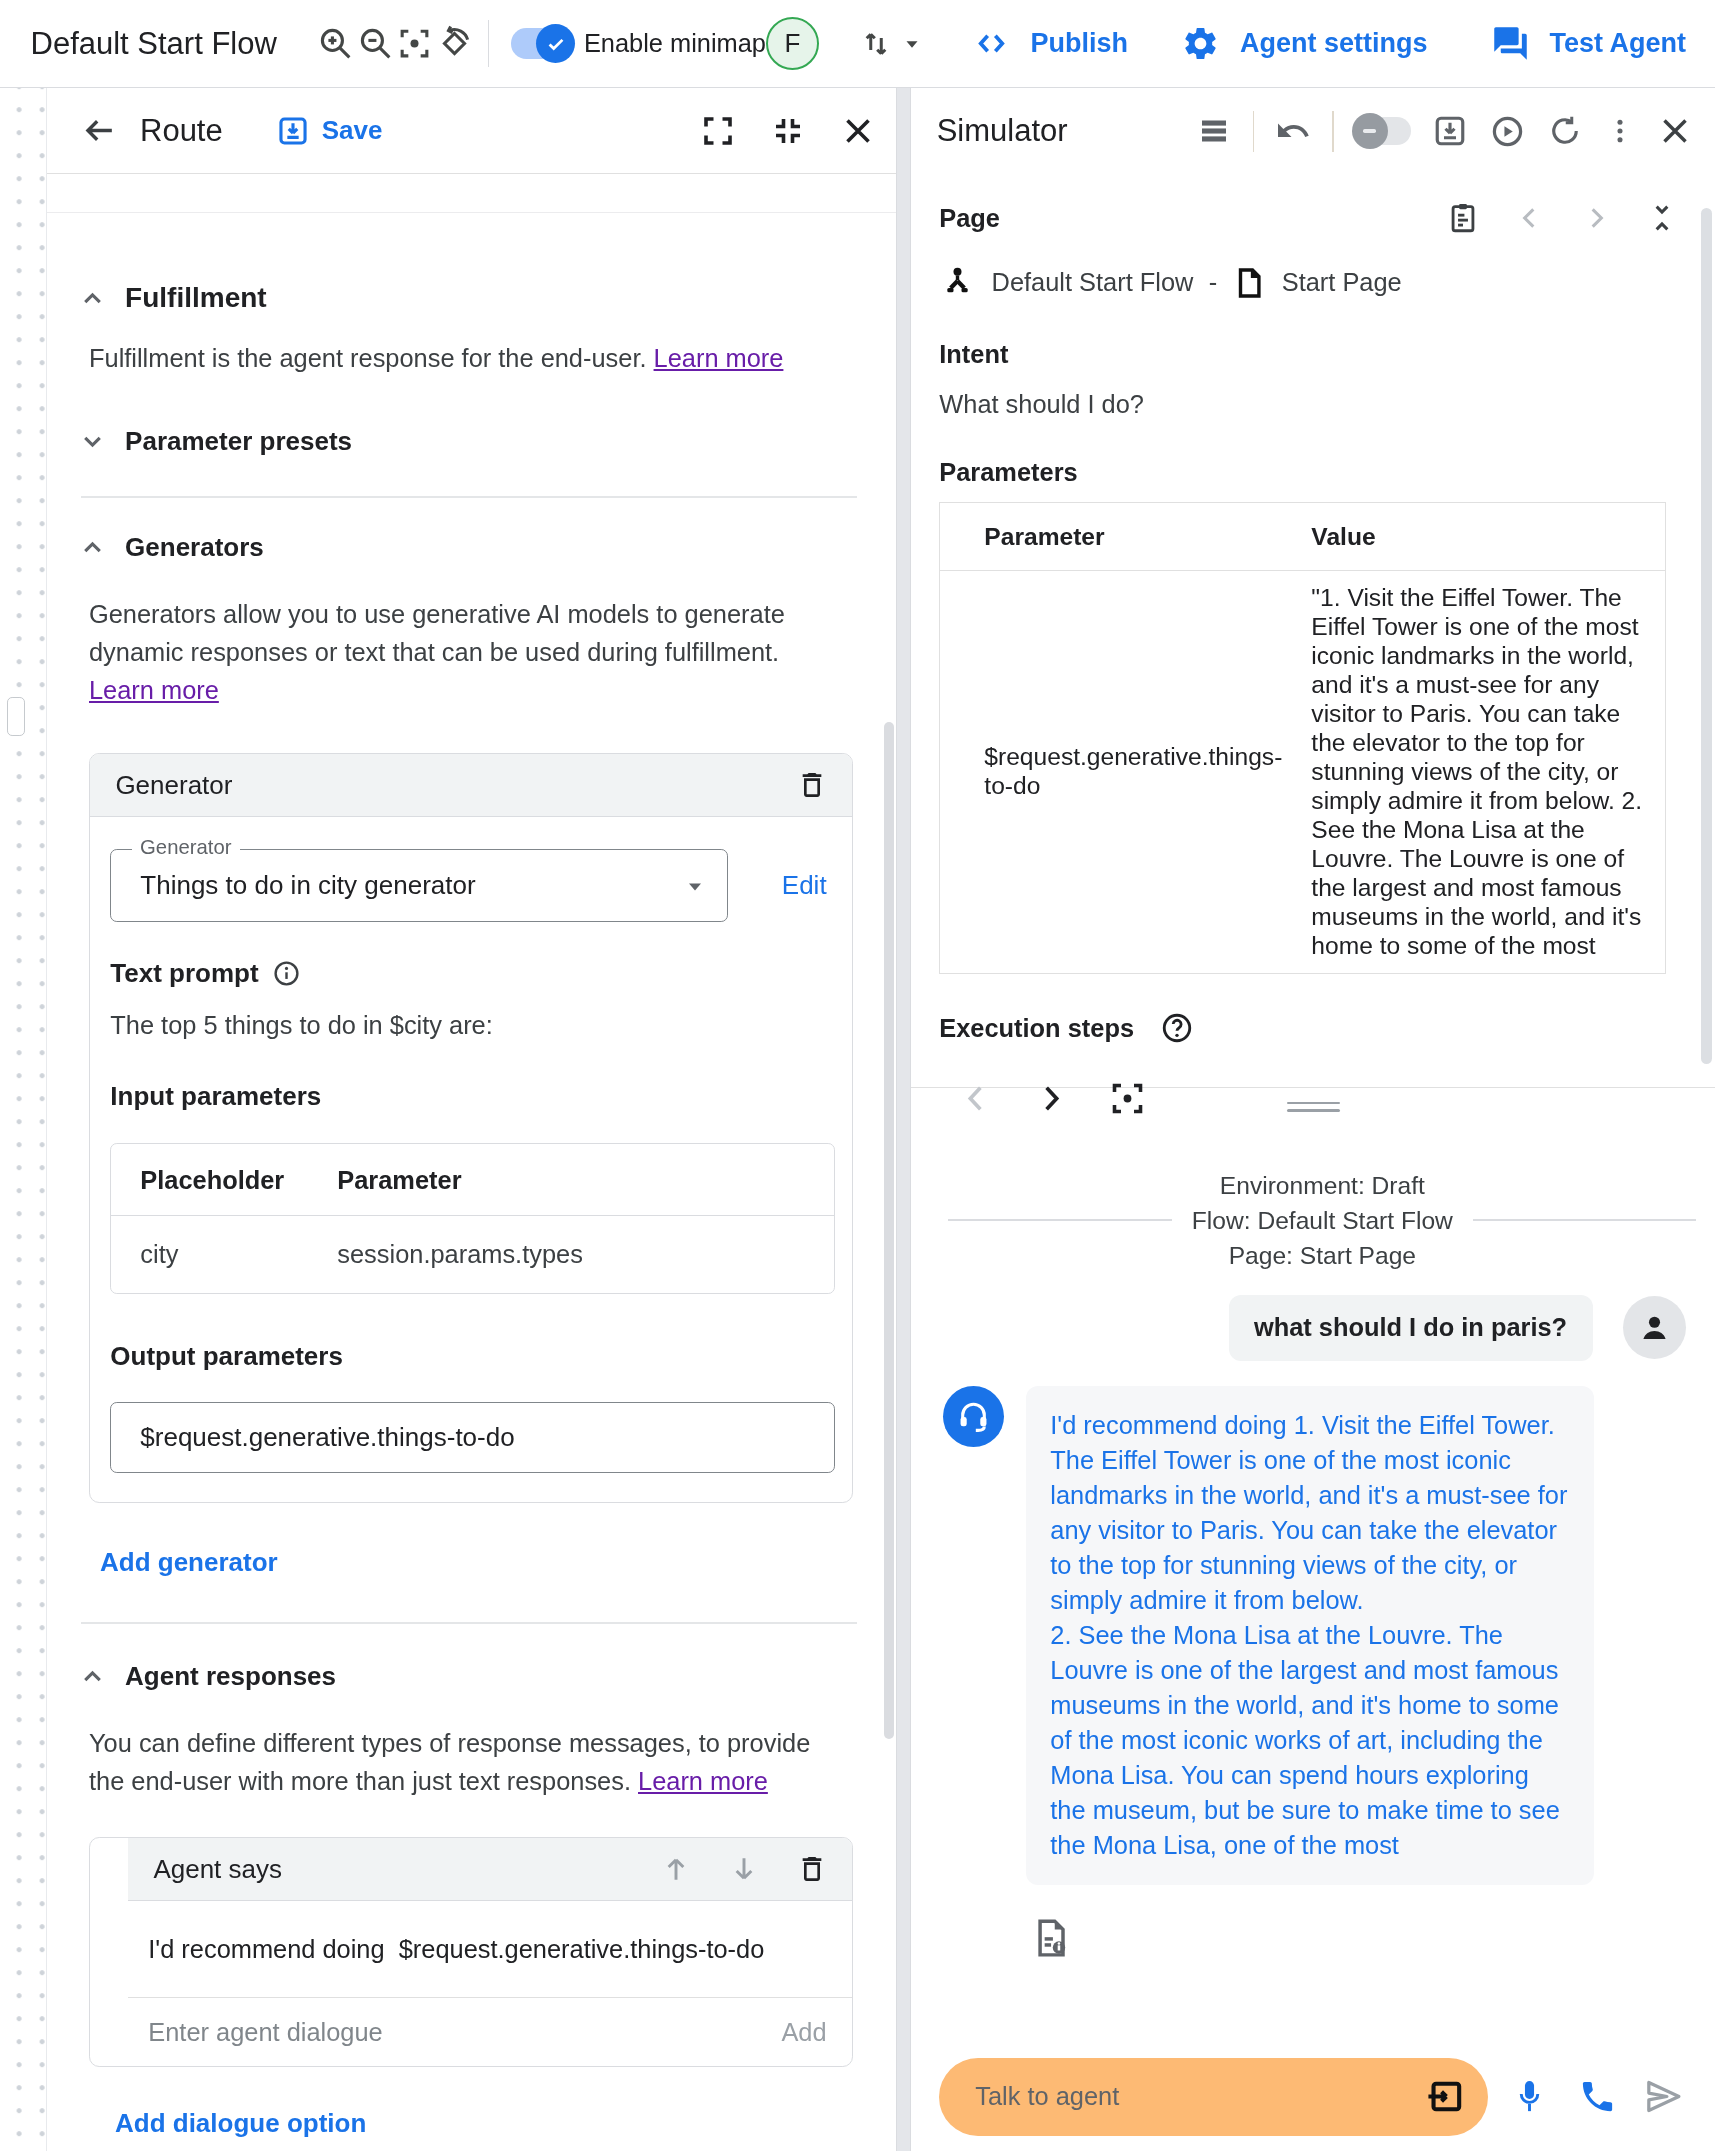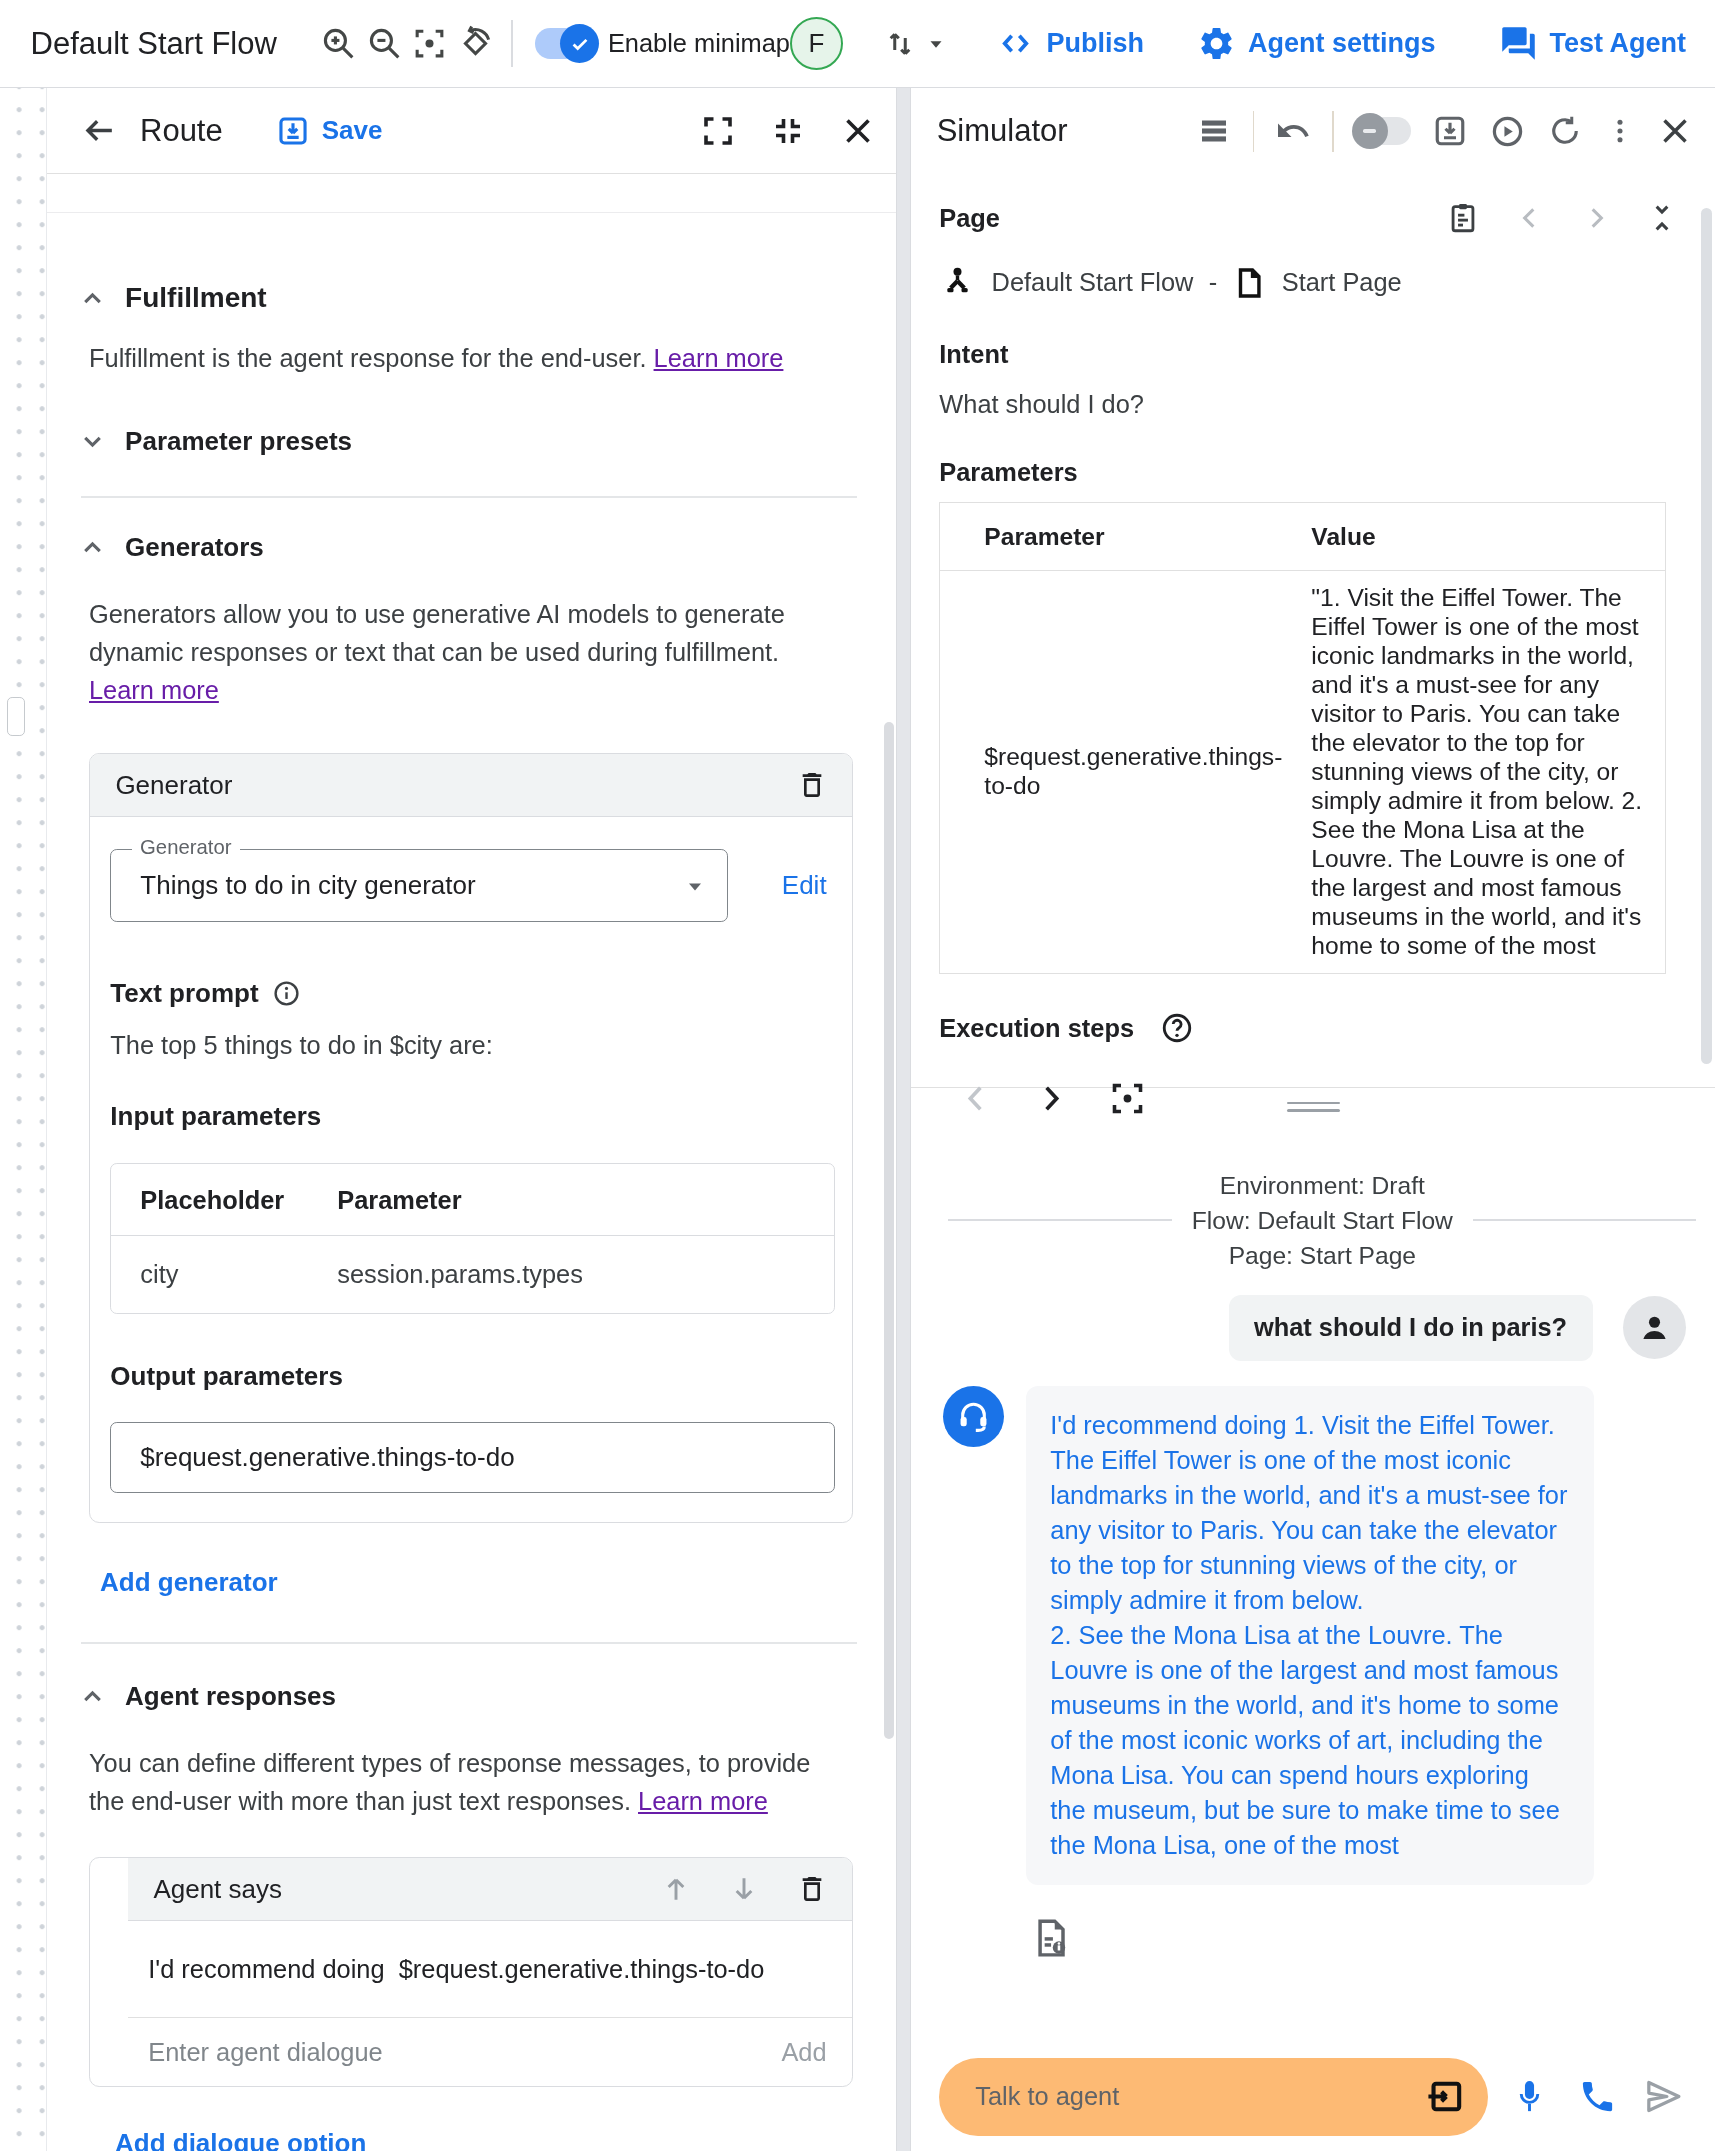--- a/index.html
+++ b/index.html
@@ -13,21 +13,21 @@
     display:flex; align-items:center; padding:0 29px 0 30.5px; position:relative; z-index:5; }
   .topbar-title { font-size:31px; color:#202124; margin-right:39px; white-space:nowrap; }
   .tb-icon { width:53px; height:53px; color:#444746; display:flex; align-items:center; justify-content:center; cursor:pointer; }
   .tb-sep { width:1.7px; height:47px; background:#dadce0; margin:0 22px 0 13.6px; }
   .toggle-on { width:61px; height:30.5px; border-radius:15.3px; background:#aecbfa; position:relative; flex:none; }
   .toggle-on .knob { position:absolute; right:-3.4px; top:-4.2px; width:39px; height:39px; border-radius:50%;
     background:#1a73e8; display:flex; align-items:center; justify-content:center; }
   .minimap-label { font-size:25.4px; color:#202124; margin-left:12px; white-space:nowrap; }
   .avatar-f { width:53px; height:53px; border-radius:50%; background:#e6f4ea; border:2.5px solid #34a853;
     display:flex; align-items:center; justify-content:center; font-size:26px; color:#202124; }
-  .tb-blue-btn { display:flex; align-items:center; gap:12px; color:#1a73e8; font-size:27px; font-weight:700; cursor:pointer; white-space:nowrap; }
+  .tb-blue-btn { display:flex; align-items:center; gap:20px; color:#1a73e8; font-size:27px; font-weight:700; cursor:pointer; white-space:nowrap; }
 
   
   .main { display:flex; height:2063px; }
   .canvas-strip { width:47px; background:#fff; position:relative;
     background-image:radial-gradient(circle,#ced3d9 2.2px,transparent 2.4px);
     background-size:23px 23px; background-position:7.6px 10.2px; border-right:0.8px solid #e8eaed; }
   .canvas-handle { position:absolute; left:6.8px; top:609px; width:18.6px; height:39px;
     background:#fff; border:1.7px solid #c6cace; border-radius:5.1px; }
   .panel-gap { width:15.3px; background:#e4e6ea; border-left:0.8px solid #dadce0; border-right:0.8px solid #dadce0; }
 
@@ -312,21 +312,21 @@
               <span class="sel-value">Things to do in city generator</span>
               <span class="icon sel-caret">
                 <svg width="24" height="24" viewBox="0 0 24 24" fill="currentColor">
                     <path d="M6 9.5l6 7 6-7z"></path>
                   </svg>
               </span>
             </div>
             <span class="edit-link">Edit</span>
           </div>
 
-          <div class="sub-label" style="margin-top:56px;text-align:center;">
+          <div class="sub-label" style="margin-top:36px;text-align:center;">
             <span>Text prompt</span>
             <span class="icon" style="color:#3c4043;">
               <svg width="29" height="29" viewBox="0 0 24 24" fill="none" stroke="currentColor" stroke-width="2">
                 <circle cx="12" cy="12" r="9"></circle>
                   <line x1="12" y1="11" x2="12" y2="16.5"></line>
                   <circle cx="12" cy="7.8" r="1.3" fill="currentColor" stroke="none"></circle>
                 </svg>
             </span>
           </div>
           <div class="plain-text" style="margin-top:22px;">The top 5 things to do in $city are:</div>

